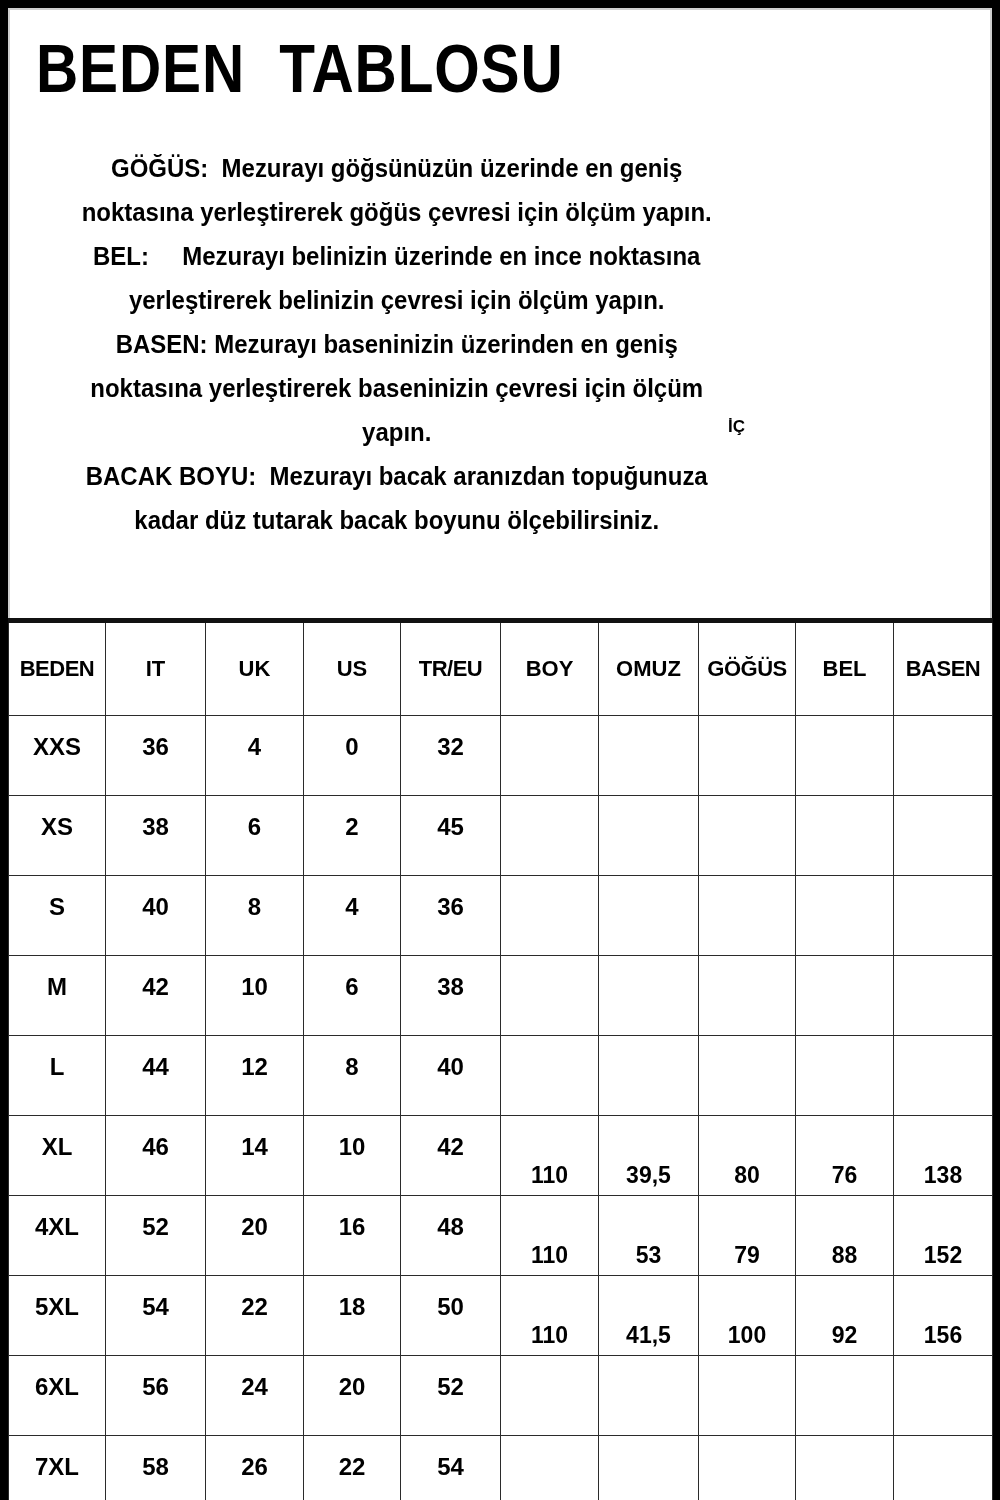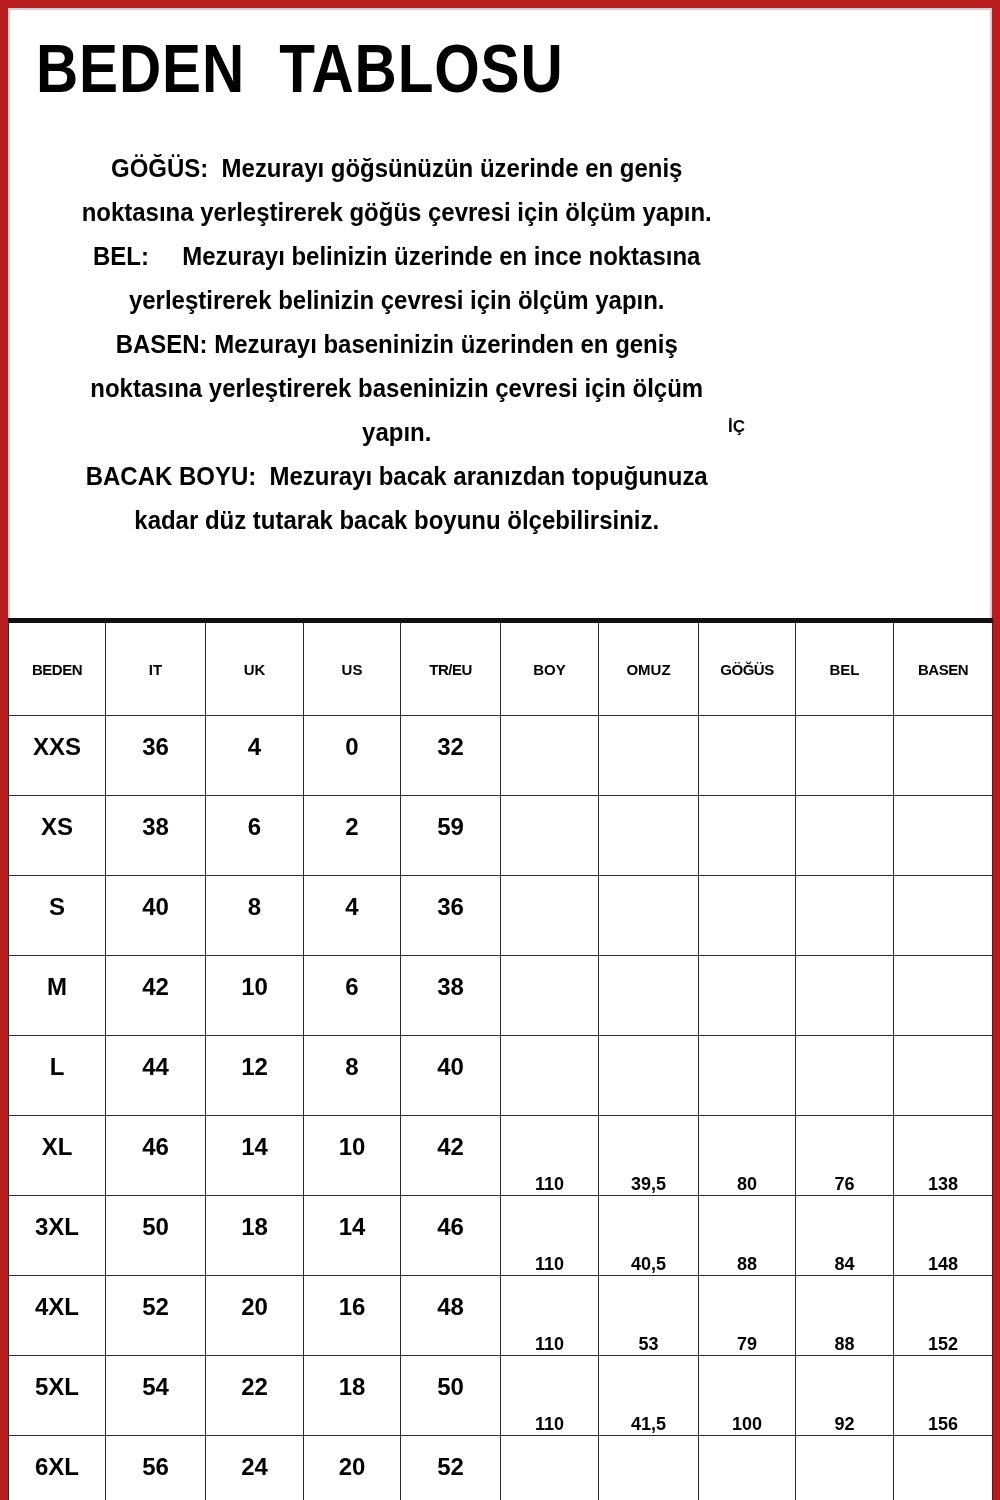--- a/index.html
+++ b/index.html
@@ -12,21 +12,21 @@
     height: 1500px;
     font-family: "Liberation Sans", sans-serif;
     color: #000000;
     overflow: hidden;
   }
 
   .page {
     position: relative;
     width: 1000px;
     height: 1500px;
-    background: #b91c1c;
+    background: #000000;
     box-sizing: border-box;
   }
 
   
   .info-panel {
     position: absolute;
     left: 8px;
     top: 8px;
     width: 984px;
     height: 610px;
@@ -99,41 +99,42 @@
     border: 1.5px solid #2b2b2b;
     text-align: center;
     vertical-align: middle;
     padding: 0;
     background: #fff;
     font-weight: 700;
   }
 
   table.size-table thead th {
     height: 92px;
-    font-size: 15px;
+    font-size: 22px;
     border-top: 5px solid #111;
   }
   table.size-table thead th.narrow {
     letter-spacing: -0.5px;
   }
 
   table.size-table tbody td {
     height: 61px;
     font-size: 24px;
   }
 
   
   table.size-table tbody td.lbl {
     vertical-align: middle;
     padding-bottom: 18px;
   }
   
   table.size-table tbody td.meas {
     vertical-align: bottom;
-    font-size: 18px;
+    padding-bottom: 6px;
+    font-size: 23px;
   }
 
   table.size-table tbody tr:last-child td {
     border-bottom: 5px solid #111;
   }
 
   
   col.c-size  { width: 97px; }
   col.c-it    { width: 100px; }
   col.c-uk    { width: 98px; }
@@ -209,21 +210,21 @@
             <td class="meas"></td>
             <td class="meas"></td>
             <td class="meas"></td>
             <td class="meas"></td>
           </tr>
           <tr>
             <td class="lbl">XS</td>
             <td class="lbl">38</td>
             <td class="lbl">6</td>
             <td class="lbl">2</td>
-            <td class="lbl">59</td>
+            <td class="lbl">45</td>
             <td class="meas"></td>
             <td class="meas"></td>
             <td class="meas"></td>
             <td class="meas"></td>
             <td class="meas"></td>
           </tr>
           <tr>
             <td class="lbl">S</td>
             <td class="lbl">40</td>
             <td class="lbl">8</td>
@@ -265,32 +266,20 @@
             <td class="lbl">14</td>
             <td class="lbl">10</td>
             <td class="lbl">42</td>
             <td class="meas">110</td>
             <td class="meas">39,5</td>
             <td class="meas">80</td>
             <td class="meas">76</td>
             <td class="meas">138</td>
           </tr>
           <tr>
-            <td class="lbl">3XL</td>
-            <td class="lbl">50</td>
-            <td class="lbl">18</td>
-            <td class="lbl">14</td>
-            <td class="lbl">46</td>
-            <td class="meas">110</td>
-            <td class="meas">40,5</td>
-            <td class="meas">88</td>
-            <td class="meas">84</td>
-            <td class="meas">148</td>
-          </tr>
-          <tr>
             <td class="lbl">4XL</td>
             <td class="lbl">52</td>
             <td class="lbl">20</td>
             <td class="lbl">16</td>
             <td class="lbl">48</td>
             <td class="meas">110</td>
             <td class="meas">53</td>
             <td class="meas">79</td>
             <td class="meas">88</td>
             <td class="meas">152</td>

